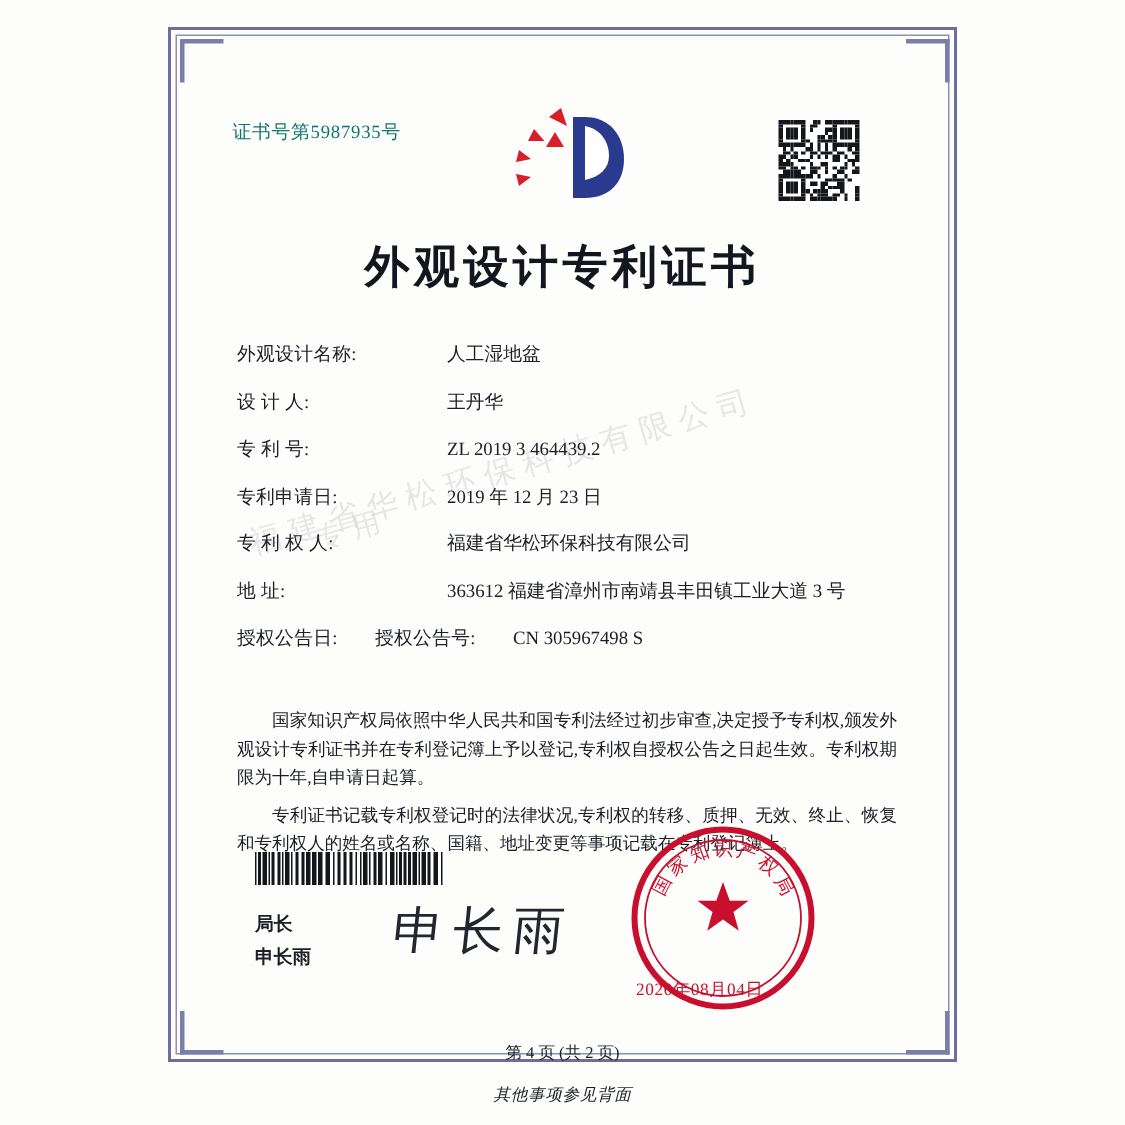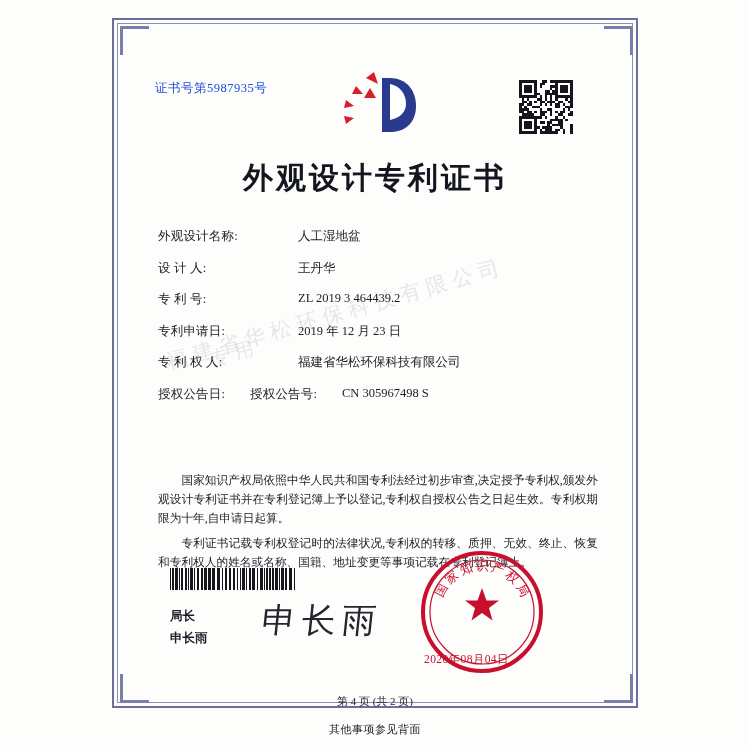--- a/index.html
+++ b/index.html
@@ -47,21 +47,21 @@
   .corner.tl { left: 120px; top: 26px; border-left-width: 3px; border-top-width: 3px; }
   .corner.tr { left: 604px; top: 26px; border-right-width: 3px; border-top-width: 3px; }
   .corner.bl { left: 120px; top: 674px; border-left-width: 3px; border-bottom-width: 3px; }
   .corner.br { left: 604px; top: 674px; border-right-width: 3px; border-bottom-width: 3px; }
 
   .cert-no {
     position: absolute;
     left: 155px;
     top: 80px;
     font-size: 12.5px;
-    color: #1d4ed8;
+    color: #0f766e;
     letter-spacing: 0.5px;
   }
 
   
   .logo {
     position: absolute;
     left: 330px;
     top: 70px;
     width: 96px;
     height: 70px;
@@ -103,21 +103,21 @@
   .fields {
     position: absolute;
     left: 158px;
     top: 228px;
     width: 440px;
     font-size: 12.5px;
     color: #1b1d27;
   }
   .field-row {
     display: flex;
-    align-items: flex-start;
+    align-items: center;
     margin-bottom: 14.5px;
     white-space: nowrap;
   }
   .field-label {
     width: 92px;
     flex: 0 0 92px;
     letter-spacing: 0.2px;
   }
   .field-value {
     flex: 1 1 auto;
@@ -210,20 +210,21 @@
     color: #1b1d27;
   }
   .footer-note {
     position: absolute;
     left: 0; right: 0;
     top: 722px;
     text-align: center;
     font-size: 11px;
     color: #1b1d27;
     letter-spacing: 0.5px;
+    font-style: italic;
   }
 
   
   .watermark {
     position: absolute;
     left: 160px;
     top: 300px;
     font-size: 21px;
     color: rgba(150,150,160,0.22);
     transform: rotate(-16deg);
@@ -728,20 +729,24 @@
       <div class="field-label">专 利 号:</div>
       <div class="field-value">ZL 2019 3 464439.2</div>
     </div>
     <div class="field-row">
       <div class="field-label">专利申请日:</div>
       <div class="field-value">2019 年 12 月 23 日</div>
     </div>
     <div class="field-row">
       <div class="field-label">专 利 权 人:</div>
       <div class="field-value">福建省华松环保科技有限公司</div>
+    </div>
+    <div class="field-row">
+      <div class="field-label">地        址:</div>
+      <div class="field-value">363612 福建省漳州市南靖县丰田镇工业大道 3 号</div>
     </div>
     <div class="field-row split">
       <div class="field-label">授权公告日:</div>
       <div class="field-label2">授权公告号:</div>
       <div class="field-value2">CN 305967498 S</div>
     </div>
   </div>
 
   <div class="paragraphs">
     <p>国家知识产权局依照中华人民共和国专利法经过初步审查,决定授予专利权,颁发外观设计专利证书并在专利登记簿上予以登记,专利权自授权公告之日起生效。专利权期限为十年,自申请日起算。</p>

